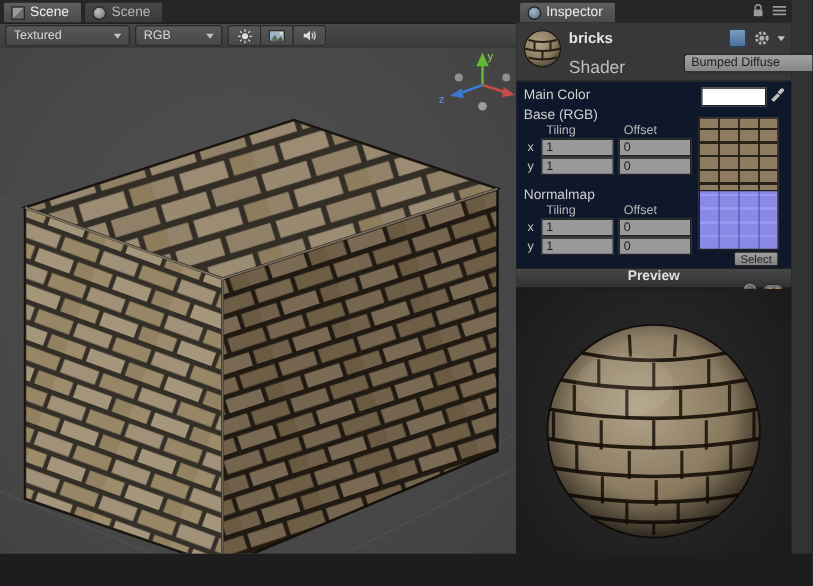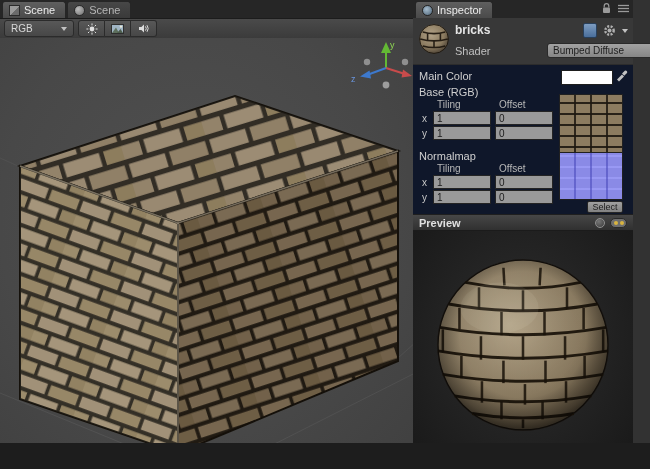--- a/index.html
+++ b/index.html
@@ -34,21 +34,21 @@
     font-size:10px;color:#333;}
   .viewport{position:absolute;top:38px;left:0;width:425px;height:431px;
     background:radial-gradient(ellipse at 45% 42%,#505050 0%,#484848 58%,#3f3f3f 100%);overflow:hidden;}
   .vp-svg{position:absolute;left:0;top:0;}
   
   .divider{position:absolute;left:425px;top:0;width:5px;height:469px;background:#292929;border-left:1px solid #1e1e1e;border-right:1px solid #1e1e1e;box-sizing:border-box;}
   .inspector{position:absolute;left:413px;top:0;width:220px;height:469px;background:#0f172a;}
   .tab-tools{position:absolute;right:4px;top:3px;display:flex;gap:7px;align-items:center;}
   .mat-header{position:absolute;top:18px;left:0;width:220px;height:46px;background:#383838;border-bottom:1px solid #2c2c2c;}
   .mat-name{position:absolute;left:42px;top:5px;font-size:12px;font-weight:bold;color:#e4e4e4;}
-  .shader-label{position:absolute;left:42px;top:27px;font-size:11px;color:#c0c0c0;}
+  .shader-label{position:absolute;left:42px;top:27px;font-size:14px;color:#c0c0c0;}
   .shader-dd{position:absolute;left:86px;top:25px;width:124px;height:15px;border-radius:3px;
     background:linear-gradient(#a2a2a2,#868686);border:1px solid #2a2a2a;display:flex;align-items:center;
     justify-content:space-between;padding:0 5px;font-size:10px;color:#1e1e1e;box-sizing:border-box;margin-left:48px;}
   .mat-thumb{position:absolute;left:5px;top:5px;width:32px;height:32px;}
   .hdr-icons{position:absolute;right:5px;top:5px;display:flex;gap:6px;align-items:center;}
   .doc-ic{width:12px;height:13px;background:linear-gradient(#7d9cc0,#4a6f9c);border:1px solid #28405c;border-radius:2px;}
   .props{position:absolute;top:64px;left:0;width:220px;height:150px;}
   .plabel{position:absolute;font-size:11px;color:#cfcfcf;}
   .phead{position:absolute;font-size:10px;color:#b8b8b8;}
   .axis{position:absolute;font-size:10px;color:#c8c8c8;}
@@ -60,21 +60,21 @@
     repeating-linear-gradient(90deg,rgba(30,24,16,0) 0 14px,rgba(30,24,16,.85) 14px 16px),
     repeating-linear-gradient(0deg,rgba(30,24,16,0) 0 9px,rgba(30,24,16,.9) 9px 11px);}
   .normal-thumb{background-color:#8a8ae6;background-image:
     repeating-linear-gradient(90deg,rgba(70,70,185,0) 0 14px,rgba(70,70,185,.55) 14px 16px),
     repeating-linear-gradient(0deg,rgba(165,165,255,0) 0 9px,rgba(165,165,255,.55) 9px 11px);}
   .select-btn{position:absolute;width:36px;height:12px;border-radius:2px;background:linear-gradient(#a0a0a0,#828282);
     border:1px solid #262626;font-size:9px;color:#1d1d1d;display:flex;align-items:center;justify-content:center;box-sizing:border-box;}
   
   .pv-header{position:absolute;top:214px;left:0;width:220px;height:17px;
     background:linear-gradient(#474747,#303030);border-top:1px solid #1f1f1f;border-bottom:1px solid #1b1b1b;
-    display:flex;align-items:center;padding:0 6px;box-sizing:border-box;}
+    display:flex;align-items:center;padding:0 6px;box-sizing:border-box;flex-direction:column;}
   .pv-title{font-size:11px;font-weight:bold;color:#e0e0e0;}
   .pv-tools{margin-left:auto;display:flex;gap:5px;align-items:center;}
   .pv-circle{width:10px;height:10px;border-radius:50%;border:1px solid #909090;background:radial-gradient(circle at 35% 30%,#777,#3a3a3a);box-sizing:border-box;}
   .pv-capsule{width:17px;height:10px;border-radius:5px;background:#6e6e6e;border:1px solid #2a2a2a;
     display:flex;align-items:center;justify-content:center;gap:2px;box-sizing:border-box;}
   .pv-capsule i{width:4px;height:4px;border-radius:50%;background:#d9b43f;}
   .pv-area{position:absolute;top:231px;left:0;width:220px;height:238px;
     background:radial-gradient(ellipse at 50% 45%,#2e2e2e 0%,#222 55%,#181818 100%);overflow:hidden;}
   .badge{position:absolute;right:7px;bottom:6px;width:12px;height:12px;border-radius:50%;
     background:radial-gradient(circle at 35% 30%,#5d9bd4,#2c5f9b);border:1px solid #163a63;
@@ -92,20 +92,24 @@
         <span class="ic-scene"></span>
         <span>Scene</span>
       </div>
       <div class="tab">
         <span class="ic-game"></span>
         <span>Scene</span>
       </div>
     </div>
 
     <div class="toolbar">
+      <div class="dd" style="width:86px;justify-content:space-between;">
+        <span>Textured</span>
+        <span class="chev"></span>
+      </div>
       <div class="dd" style="width:56px;justify-content:space-between;">
         <span>RGB</span>
         <span class="chev"></span>
       </div>
       <div class="tgroup">
         <div class="tbtn">
           <svg width="12" height="12" viewBox="0 0 12 12">
             <circle cx="6" cy="6" r="2.4" fill="#e0e0e0"></circle>
             <g stroke="#e0e0e0" stroke-width="1">
               <line x1="6" y1="0.4" x2="6" y2="2.4"></line>

